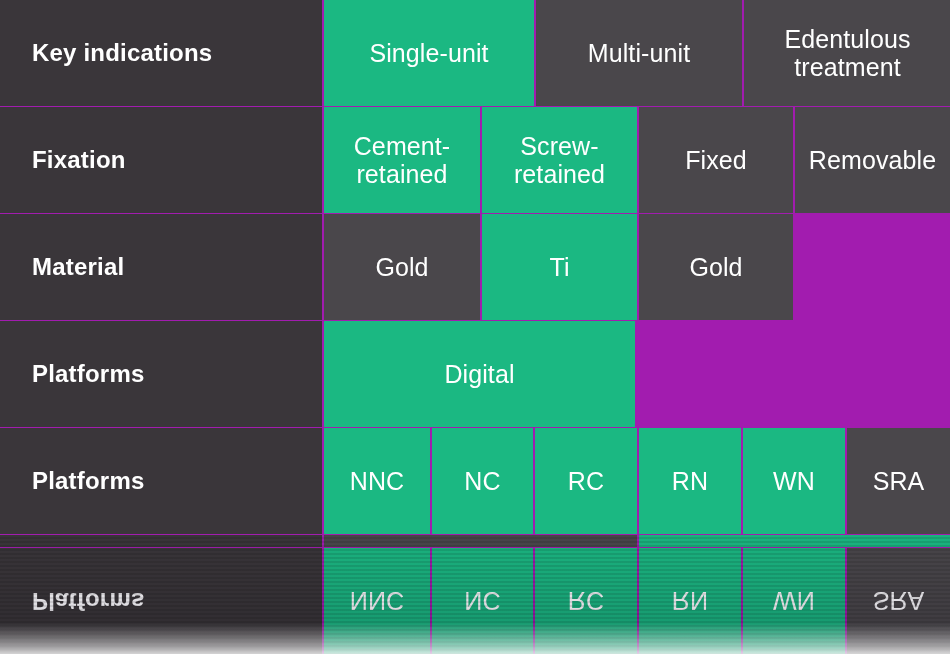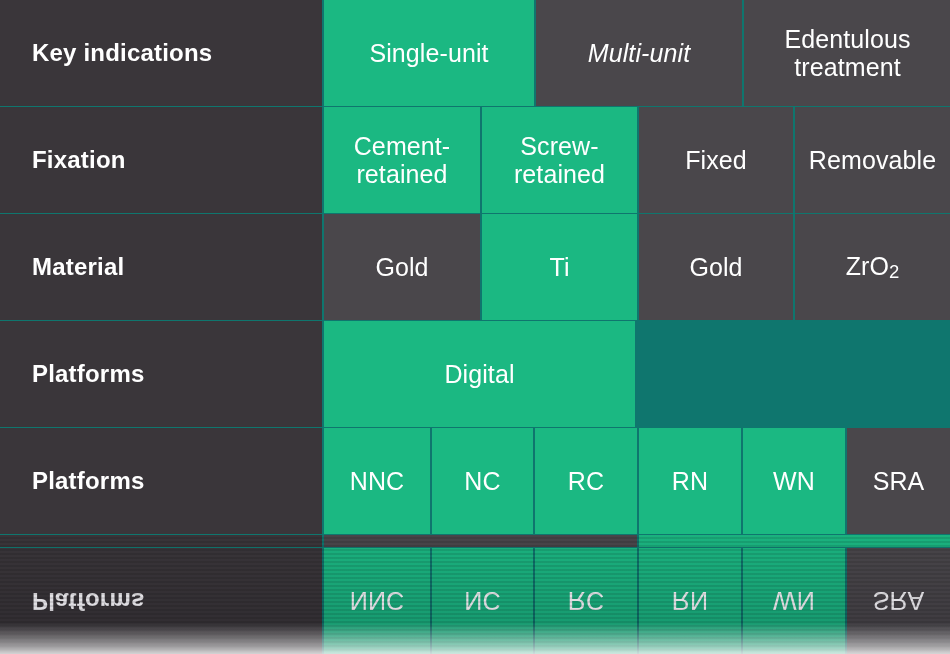--- a/index.html
+++ b/index.html
@@ -11,21 +11,21 @@
     width: 950px;
     height: 654px;
     overflow: hidden;
     font-family: "Liberation Sans", sans-serif;
   }
 
   #stage {
     position: relative;
     width: 950px;
     height: 654px;
-    background: #0f766e;
+    background: #a21caf;
   }
 
   
   .matrix {
     position: absolute;
     left: 0;
     top: 0;
     width: 950px;
   }
 
@@ -135,21 +135,21 @@
 <div id="stage">
 
   <div class="matrix" id="matrix">
       <div class="row">
         <div class="cell label">
           <span class="cell-text">Key indications</span>
         </div>
         <div class="cell green" style="flex: 0 0 210px; width: 210px;">
           <span class="cell-text">Single-unit</span>
         </div>
-        <div class="cell dark" style="flex: 0 0 206px; width: 206px; font-style: italic;">
+        <div class="cell dark" style="flex: 0 0 206px; width: 206px;">
           <span class="cell-text">Multi-unit</span>
         </div>
         <div class="cell dark" style="flex: 0 0 207px; width: 207px;">
           <span class="cell-text">Edentulous
 treatment</span>
         </div>
       </div>
       <div class="row">
         <div class="cell label">
           <span class="cell-text">Fixation</span>
@@ -174,23 +174,20 @@
           <span class="cell-text">Material</span>
         </div>
         <div class="cell dark" style="flex: 0 0 156px; width: 156px;">
           <span class="cell-text">Gold</span>
         </div>
         <div class="cell green" style="flex: 0 0 155px; width: 155px;">
           <span class="cell-text">Ti</span>
         </div>
         <div class="cell dark" style="flex: 0 0 154px; width: 154px; text-align: right;">
           <span class="cell-text">Gold</span>
-        </div>
-        <div class="cell dark" style="flex: 0 0 155px; width: 155px;">
-          <span class="cell-text">ZrO<span class="sub">2</span></span>
         </div>
       </div>
       <div class="row">
         <div class="cell label">
           <span class="cell-text">Platforms</span>
         </div>
         <div class="cell green" style="flex: 0 0 311px; width: 311px;">
           <span class="cell-text">Digital</span>
         </div>
       </div>

